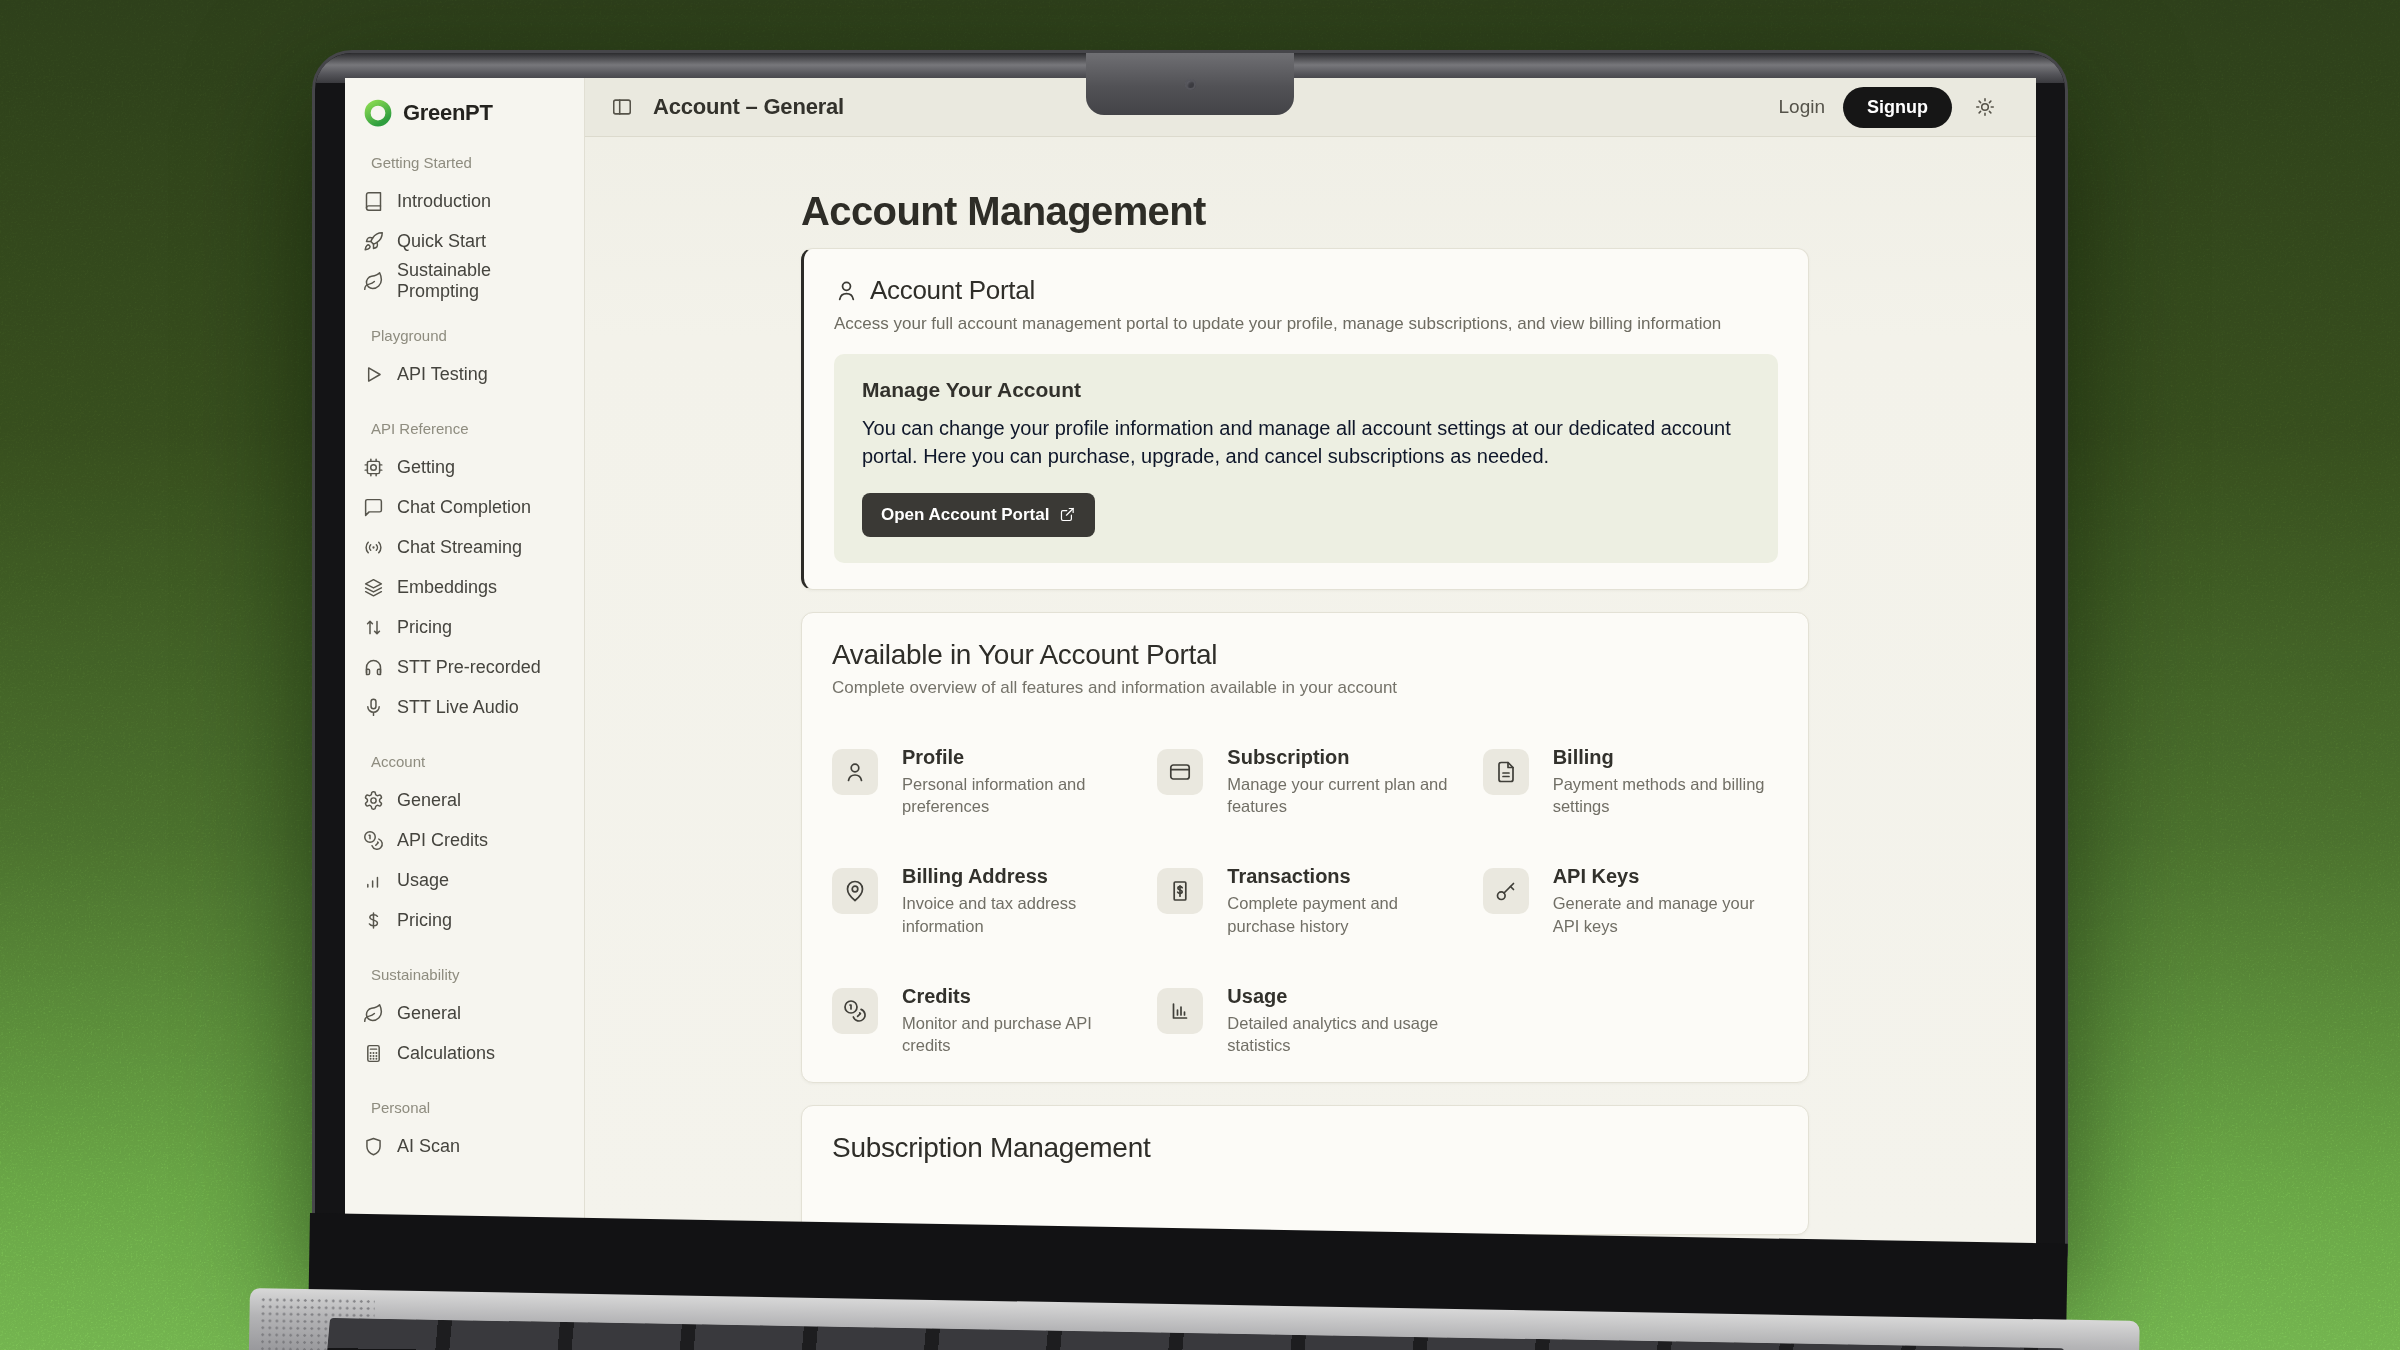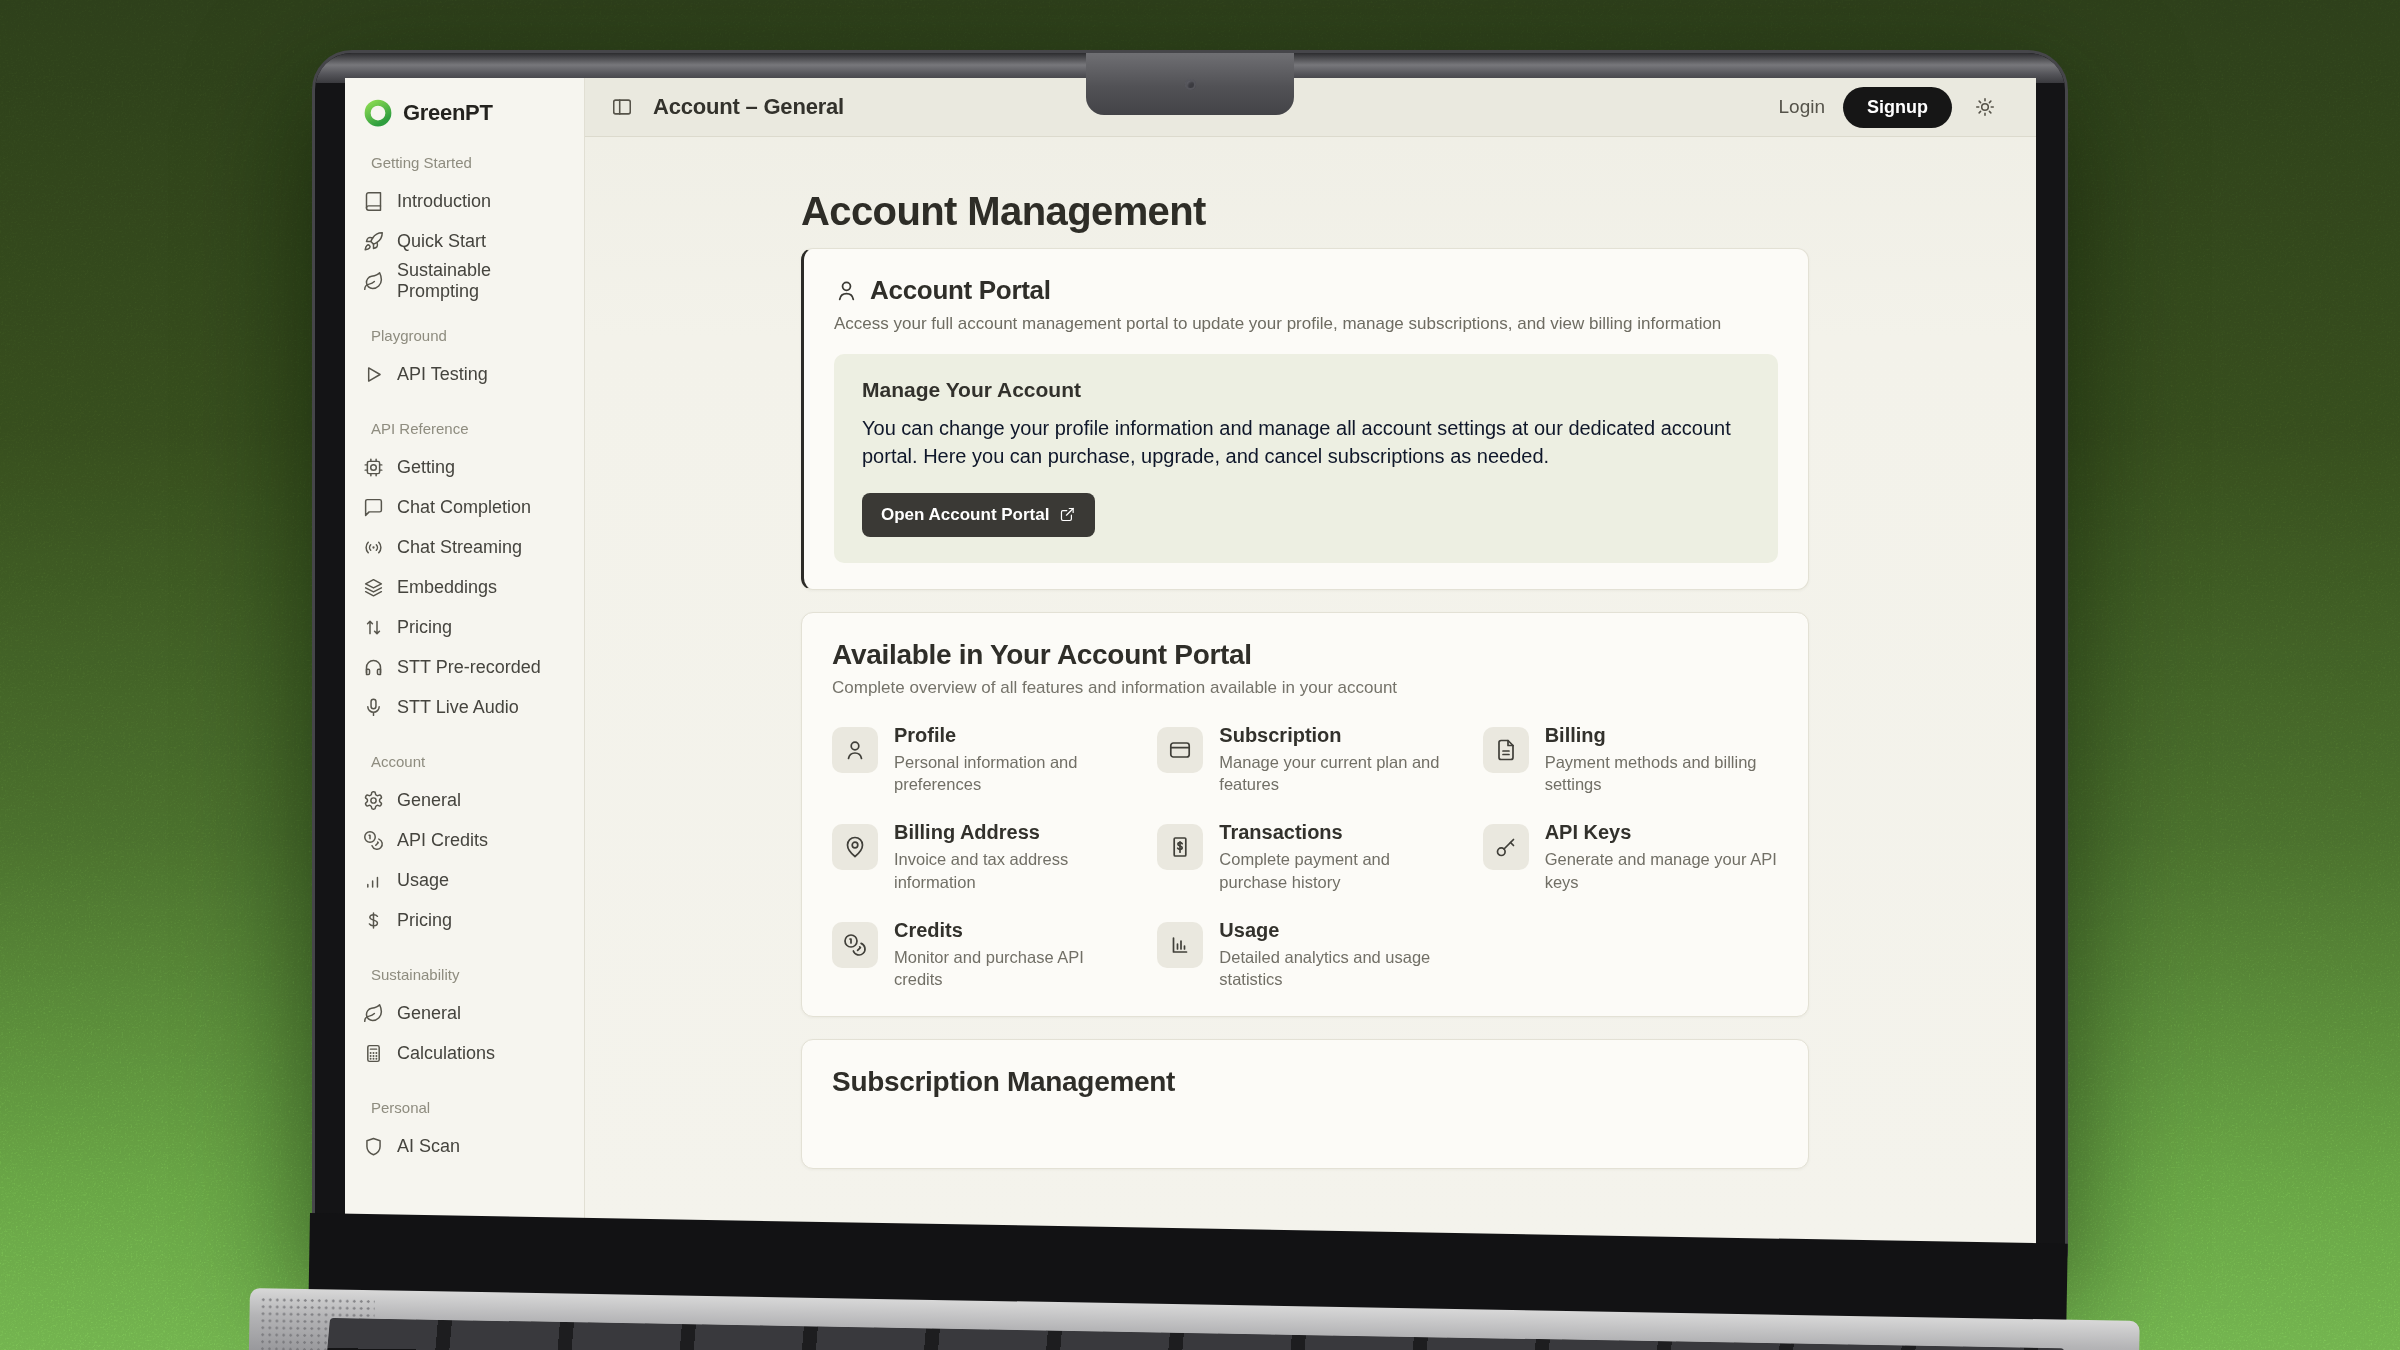--- a/index.html
+++ b/index.html
@@ -61,35 +61,35 @@
   
   .content{flex:1;overflow:hidden;padding:52px 0 0 216px;}
   h1{margin:0 0 14px;font-size:40px;font-weight:700;color:#2e2d27;letter-spacing:-.6px;}
   .page-sub{margin:0 0 34px;font-size:23px;color:#5d5b52;}
   .card{width:1008px;box-sizing:border-box;background:#fcfbf7;border:1px solid #e3e1d5;
     border-radius:12px;padding:26px 30px;margin-bottom:22px;box-shadow:0 1px 3px rgba(60,58,40,.05);}
   .card-accent{border-left:3px solid #2c2b27;}
   .card-title-row{display:flex;align-items:center;gap:11px;}
   .card-title-row .ic{display:inline-flex;width:25px;height:25px;color:#3c3b35;}
   .card-title-row .ic svg{width:25px;height:25px;}
-  .card h2{margin:0;font-size:26px;font-weight:700;color:#2f2e29;letter-spacing:-.3px;}
+  .card h2{margin:0;font-size:26px;font-weight:400;color:#2f2e29;letter-spacing:-.3px;}
   .card-desc{margin:8px 0 0;font-size:17px;color:#6e6c62;}
   .inner-box{margin-top:20px;background:var(--panel-sage,#edefe2);border-radius:10px;padding:24px 28px 26px;}
   .inner-box h3{margin:0 0 12px;font-size:21px;font-weight:700;color:#32312c;}
   .inner-box p{margin:0 0 22px;font-size:20px;line-height:1.42;color:#0f172a;max-width:910px;}
   .portal-btn{display:inline-flex;align-items:center;gap:10px;border:none;cursor:pointer;
     background:var(--button-bg,#3a3935);color:#fff;font-family:inherit;font-size:17px;font-weight:600;
     padding:12px 19px;border-radius:8px;}
   .portal-btn .ic{display:inline-flex;width:17px;height:17px;}
   .portal-btn .ic svg{width:17px;height:17px;}
 
   .features h2{font-size:28px;}
   .card-sub{margin:7px 0 26px;font-size:17px;color:#75736a;}
   .grid{display:grid;grid-template-columns:repeat(3,1fr);column-gap:30px;row-gap:26px;}
-  .cell{display:flex;gap:16px;align-items:flex-start;}
+  .cell{display:flex;gap:24px;align-items:flex-start;margin-top:22px;}
   .cell .ibox{width:46px;height:46px;min-width:46px;border-radius:10px;background:#eae8df;
     display:flex;align-items:center;justify-content:center;color:#403f39;margin-top:3px;}
   .cell .ibox svg{width:24px;height:24px;}
   .cell h4{margin:0 0 4px;font-size:20px;font-weight:600;color:#32312c;}
   .cell p{margin:0;font-size:16.5px;line-height:1.35;color:#716f66;max-width:250px;}
 
   .sub-card h2{font-size:28px;}
   .sub-card{padding-bottom:70px;}
 
   

